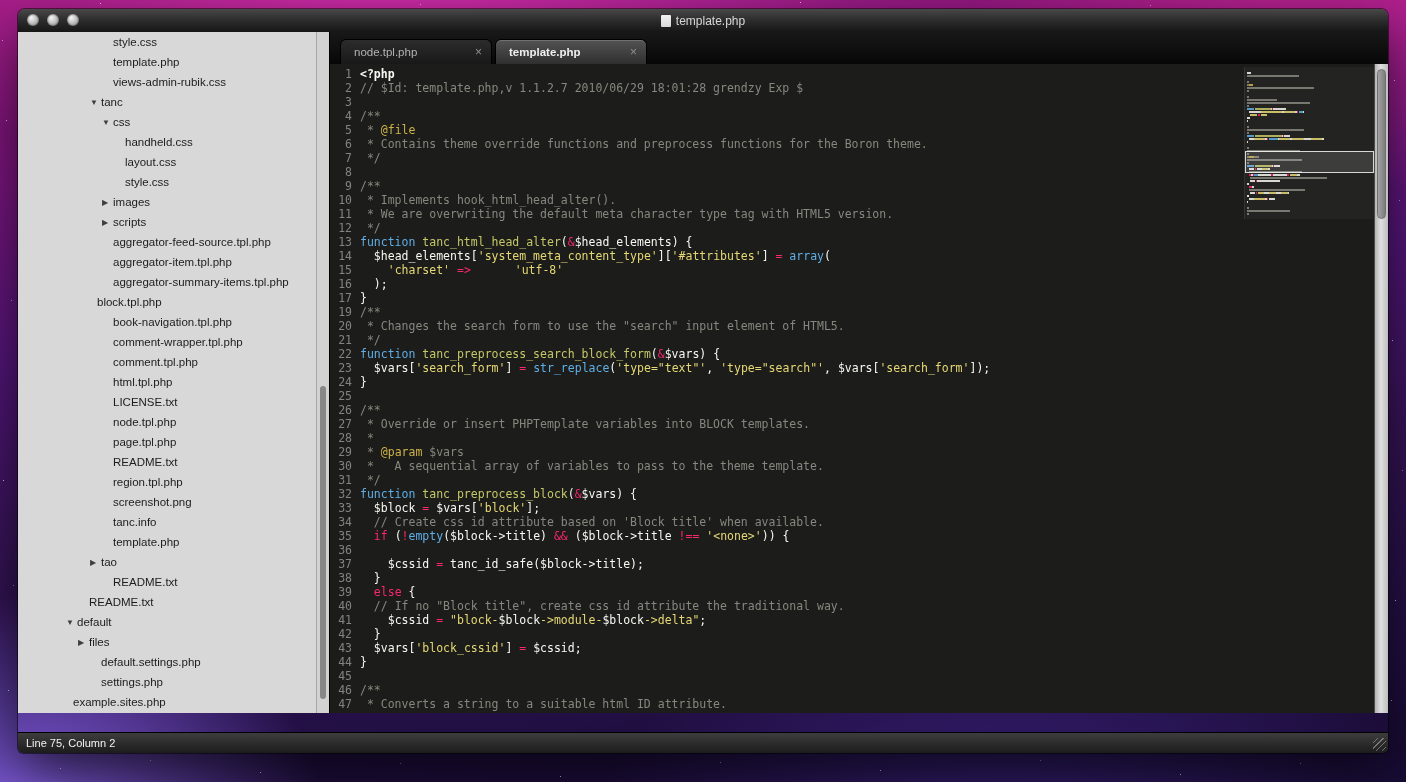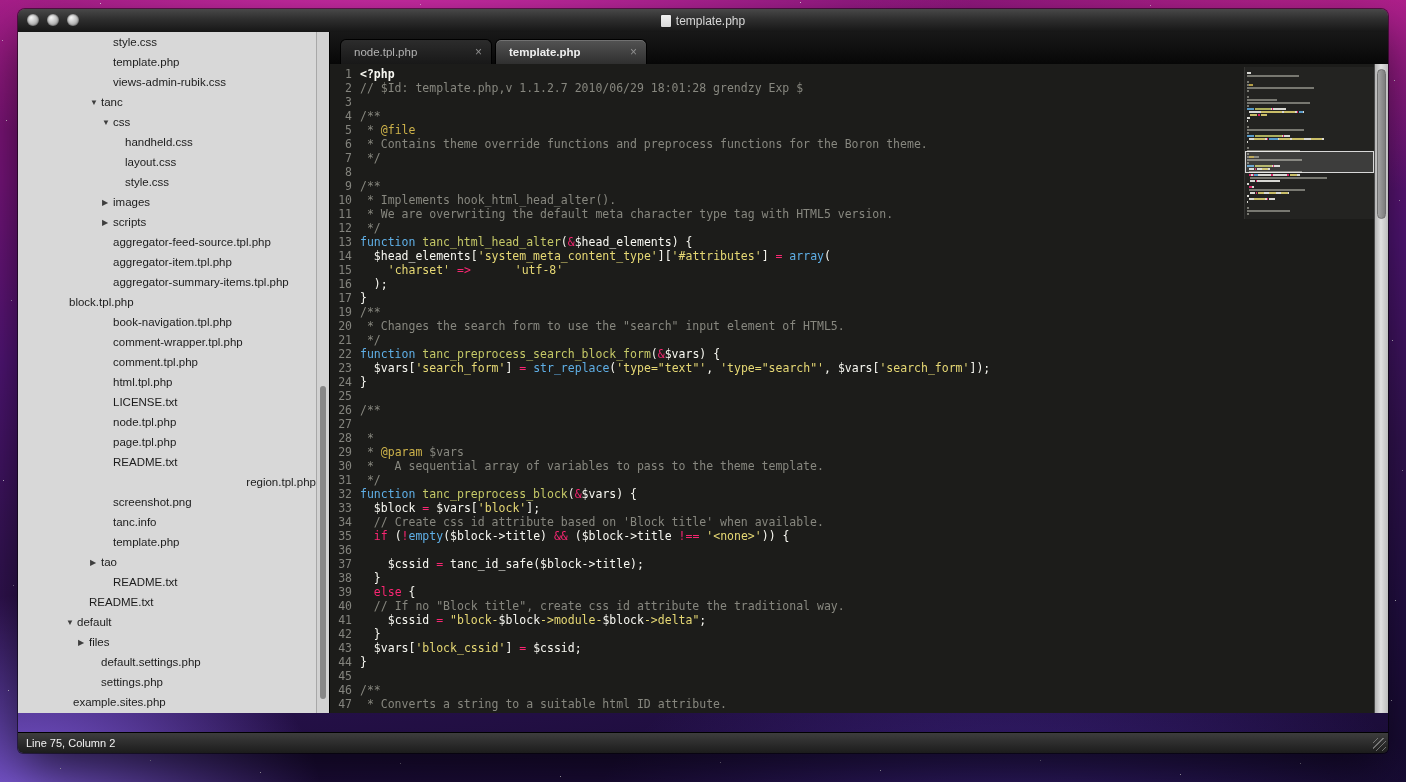--- a/index.html
+++ b/index.html
@@ -148,21 +148,21 @@
             <span class="tree-label">aggregator-feed-source.tpl.php</span>
           </div>
           <div class="tree-row" style="padding-left: 84px;">
             <span class="tri"></span>
             <span class="tree-label">aggregator-item.tpl.php</span>
           </div>
           <div class="tree-row" style="padding-left: 84px;">
             <span class="tri"></span>
             <span class="tree-label">aggregator-summary-items.tpl.php</span>
           </div>
-          <div class="tree-row" style="padding-left: 40px;">
+          <div class="tree-row" style="padding-left: 40px; margin-left: 28px;">
             <span class="tri"></span>
             <span class="tree-label">block.tpl.php</span>
           </div>
           <div class="tree-row" style="padding-left: 84px;">
             <span class="tri"></span>
             <span class="tree-label">book-navigation.tpl.php</span>
           </div>
           <div class="tree-row" style="padding-left: 84px;">
             <span class="tri"></span>
             <span class="tree-label">comment-wrapper.tpl.php</span>
@@ -184,21 +184,21 @@
             <span class="tree-label">node.tpl.php</span>
           </div>
           <div class="tree-row" style="padding-left: 84px;">
             <span class="tri"></span>
             <span class="tree-label">page.tpl.php</span>
           </div>
           <div class="tree-row" style="padding-left: 84px;">
             <span class="tri"></span>
             <span class="tree-label">README.txt</span>
           </div>
-          <div class="tree-row" style="padding-left: 84px; justify-content: flex-end;">
+          <div class="tree-row" style="padding-left: 84px;">
             <span class="tri"></span>
             <span class="tree-label">region.tpl.php</span>
           </div>
           <div class="tree-row" style="padding-left: 84px;">
             <span class="tri"></span>
             <span class="tree-label">screenshot.png</span>
           </div>
           <div class="tree-row" style="padding-left: 84px;">
             <span class="tri"></span>
             <span class="tree-label">tanc.info</span>
@@ -358,20 +358,21 @@
               <div class="code-line">
                 <span class="line-num">25</span>
                 <span class="line-content"></span>
               </div>
               <div class="code-line">
                 <span class="line-num">26</span>
                 <span class="line-content"><span style="color: rgb(135, 135, 127);">/**</span></span>
               </div>
               <div class="code-line">
                 <span class="line-num">27</span>
+                <span class="line-content"><span style="color: rgb(135, 135, 127);"> * Override or insert PHPTemplate variables into BLOCK templates.</span></span>
               </div>
               <div class="code-line">
                 <span class="line-num">28</span>
                 <span class="line-content"><span style="color: rgb(135, 135, 127);"> *</span></span>
               </div>
               <div class="code-line">
                 <span class="line-num">29</span>
                 <span class="line-content"><span style="color: rgb(135, 135, 127);"> * </span><span style="color: rgb(205, 178, 74);">@param</span><span style="color: rgb(135, 135, 127);"> $vars</span></span>
               </div>
               <div class="code-line">

